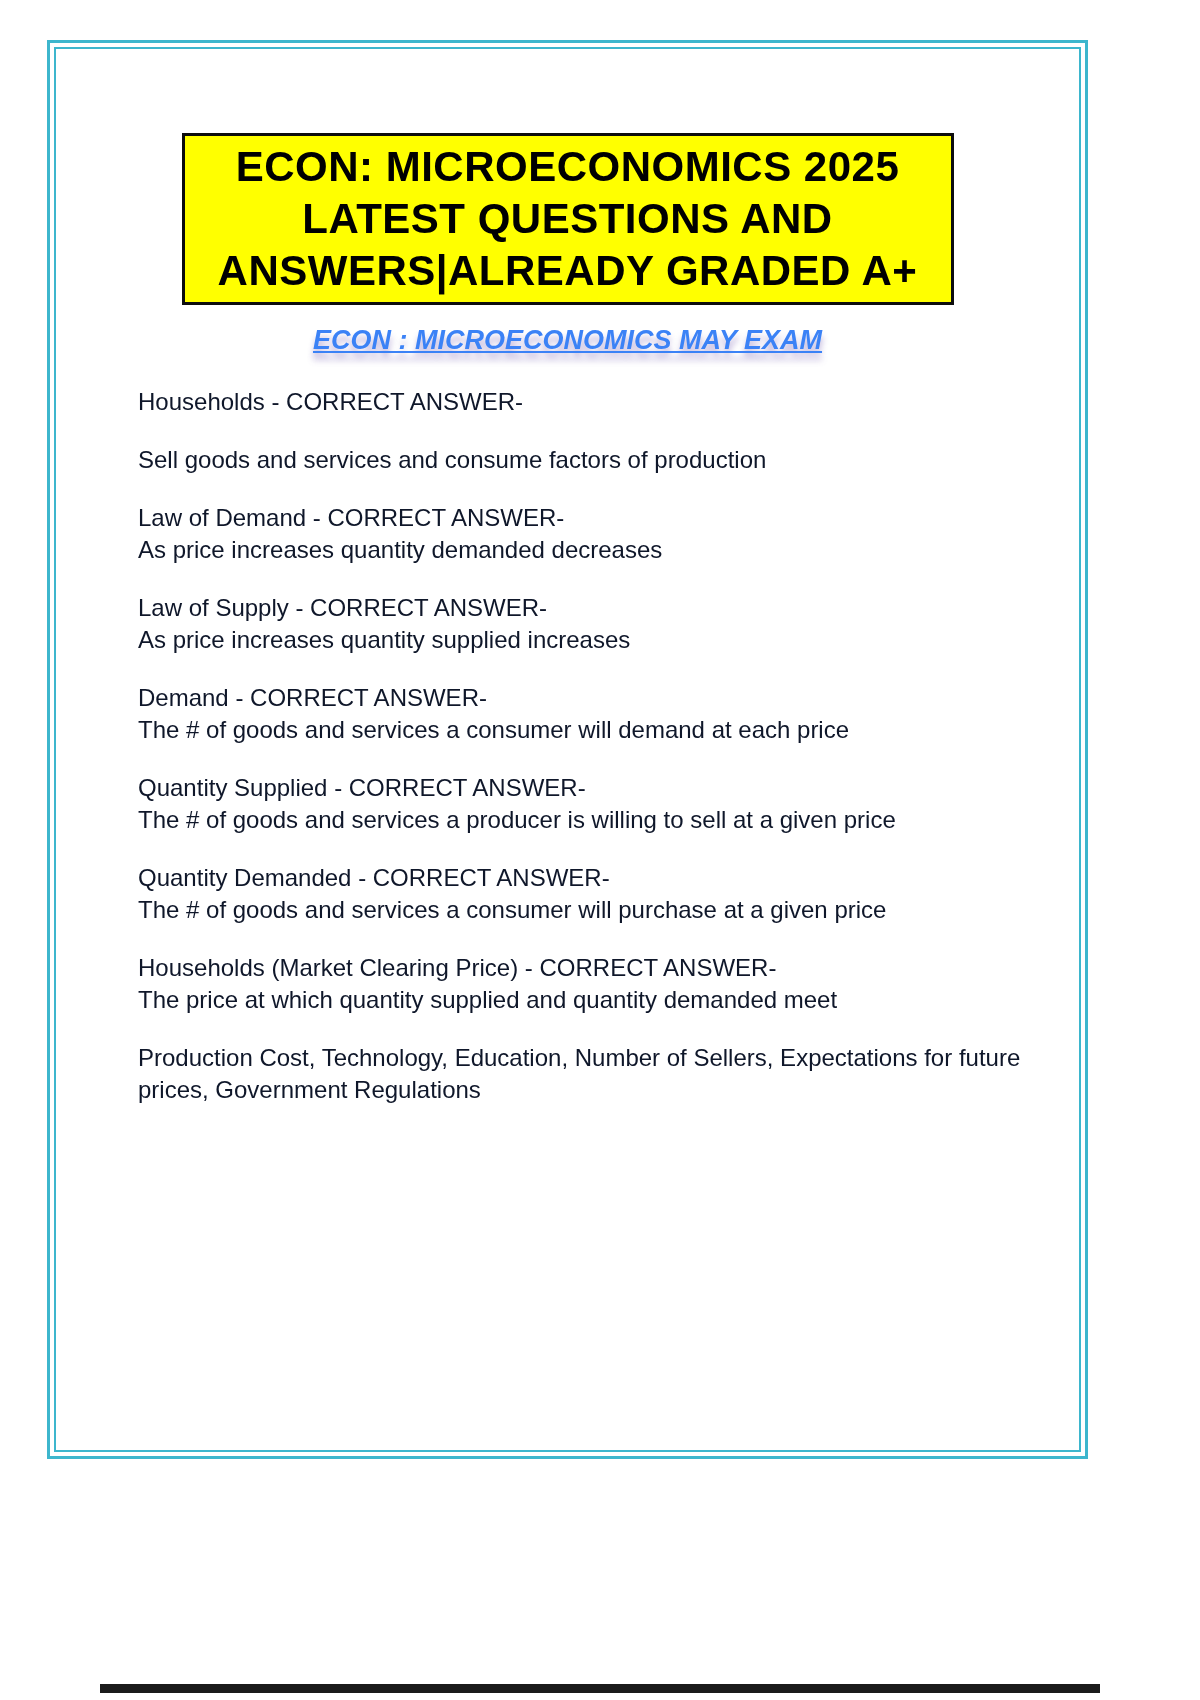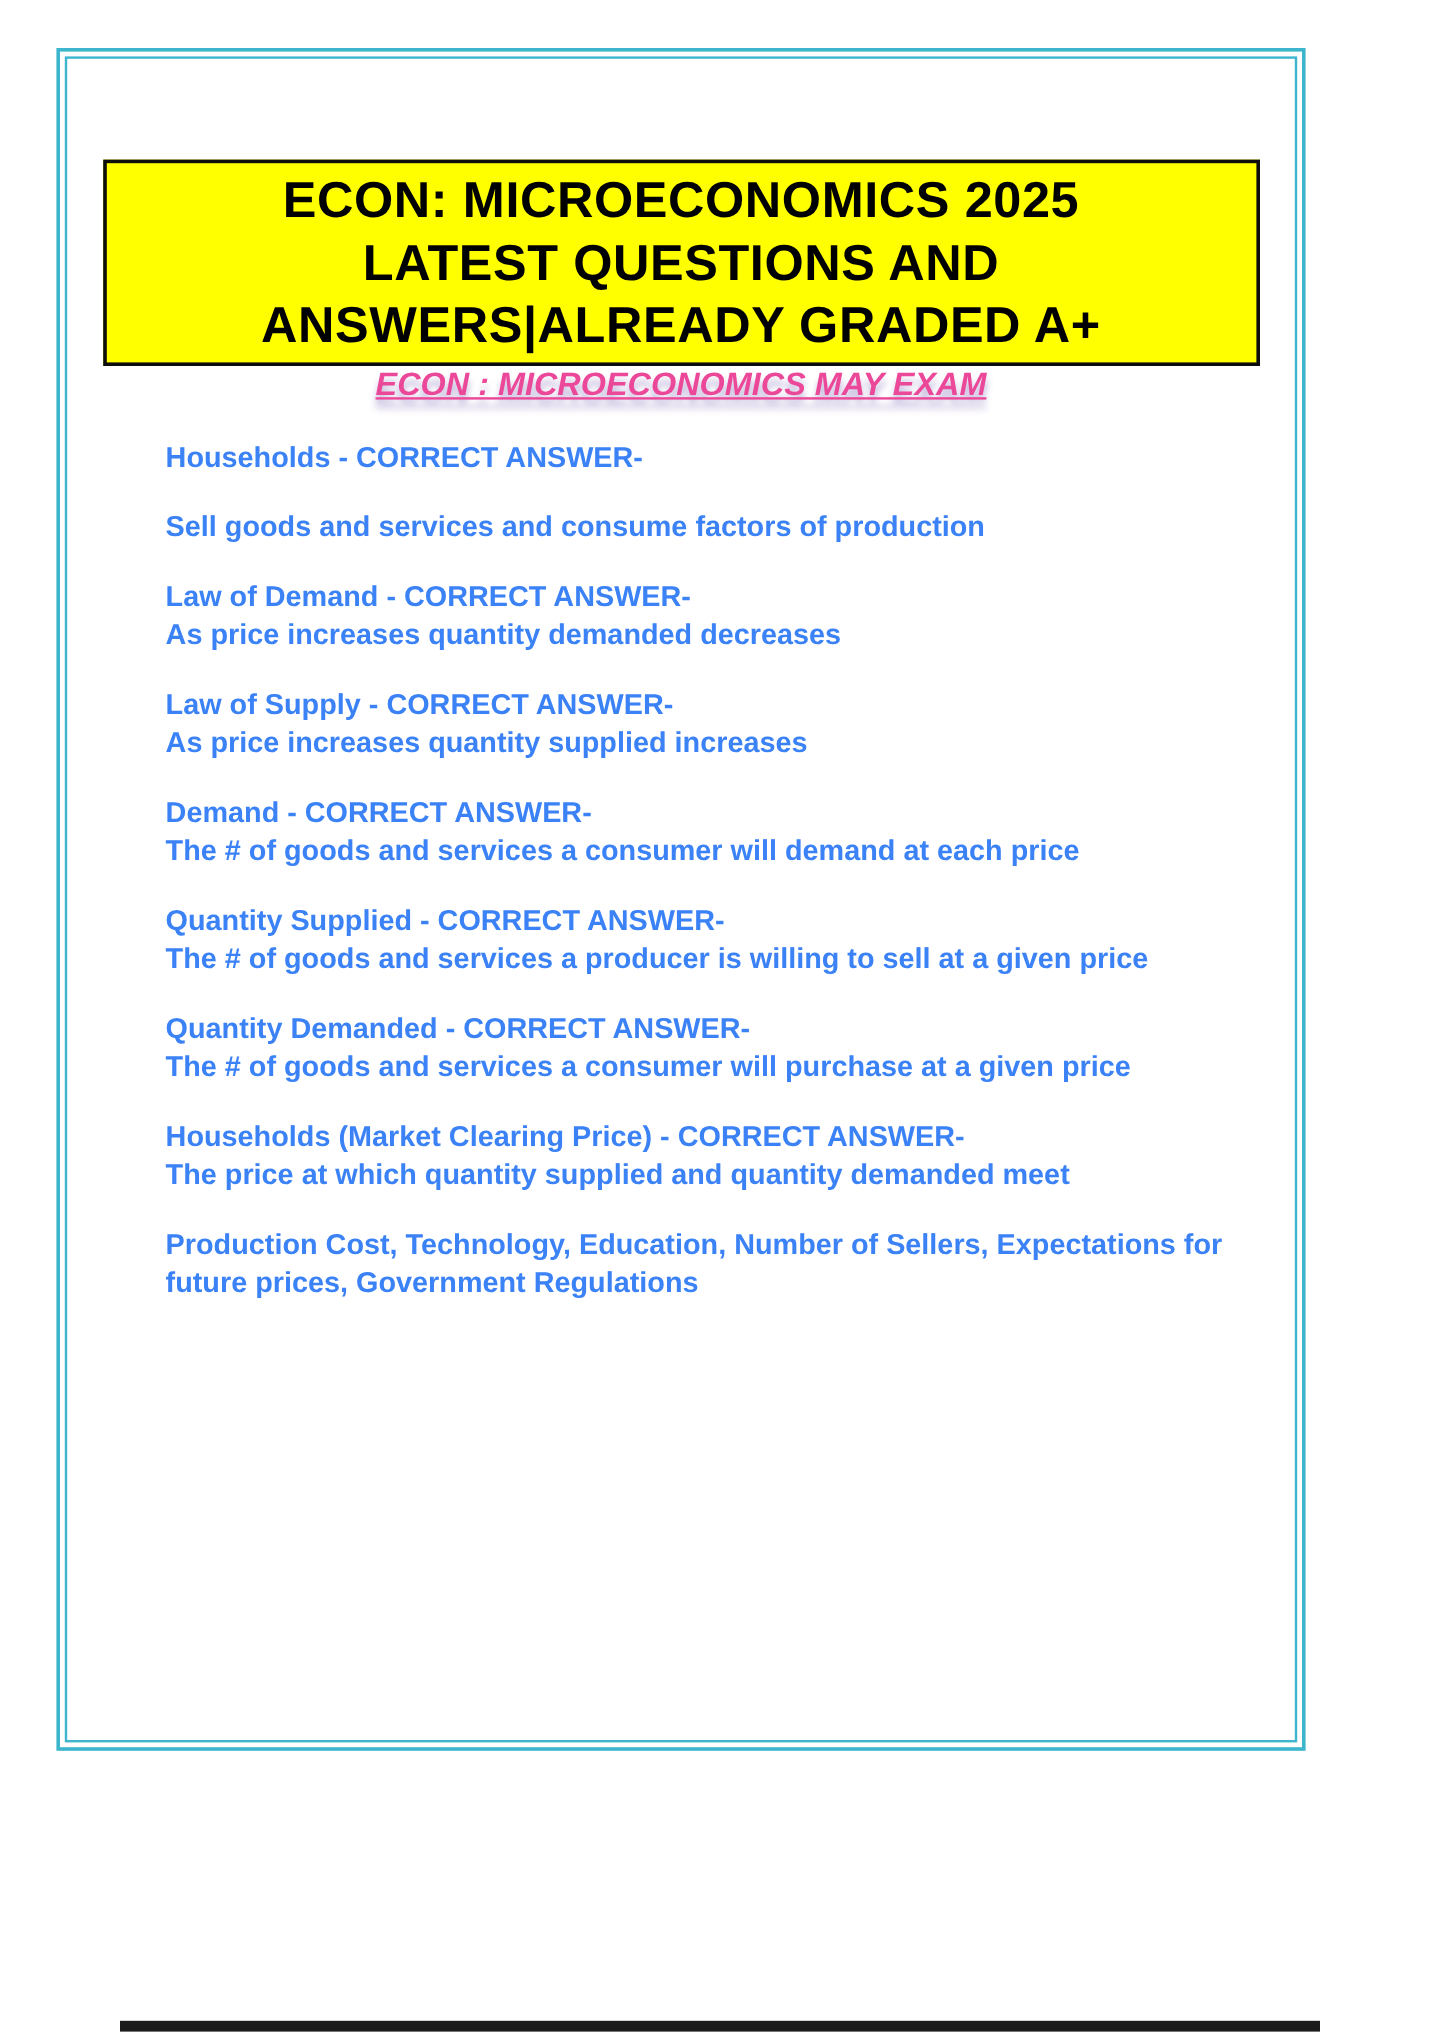--- a/index.html
+++ b/index.html
@@ -17,54 +17,54 @@
     border: 3px solid #3db6cd;
     padding: 4px;
     background: #ffffff;
   }
   .frame-inner {
     width: 100%; height: 100%;
     border: 2px solid #3db6cd;
     overflow: hidden;
   }
   .title-box {
-    width: 964px;
+    width: 772px;
     margin: 84px auto 0 auto;
     background: #ffff00;
     border: 3px solid #0d0d0d;
     text-align: center;
     padding: 5px 8px;
   }
   .title-text {
     display: block;
     font-size: 42px;
     line-height: 52px;
     font-weight: bold;
     color: #000000;
     letter-spacing: 0.5px;
     white-space: pre-line;
   }
   .subtitle {
     text-align: center;
-    margin-top: 0;
+    margin-top: 20px;
     font-size: 27px;
     font-weight: bold;
     font-style: italic;
     text-decoration: underline;
-    color: #ec4899;
+    color: #3b82f6;
     text-shadow: 0 7px 6px rgba(75, 44, 152, 0.38);
   }
   .qa-list {
     margin: 30px 42px 0 82px;
     color: #3d3d3d;
     font-size: 24px;
     line-height: 32px;
   }
   .qa-item { margin-bottom: 26px; }
-  .qa-question, .qa-answer { color: #3b82f6; font-weight: bold; }
+  .qa-question, .qa-answer { color: #0f172a; }
   .bottom-bar {
     position: absolute;
     left: 100px; top: 1684px;
     width: 1000px; height: 9px;
     background: #1b1b1b;
   }
 </style>
 </head>
 <body>
 

